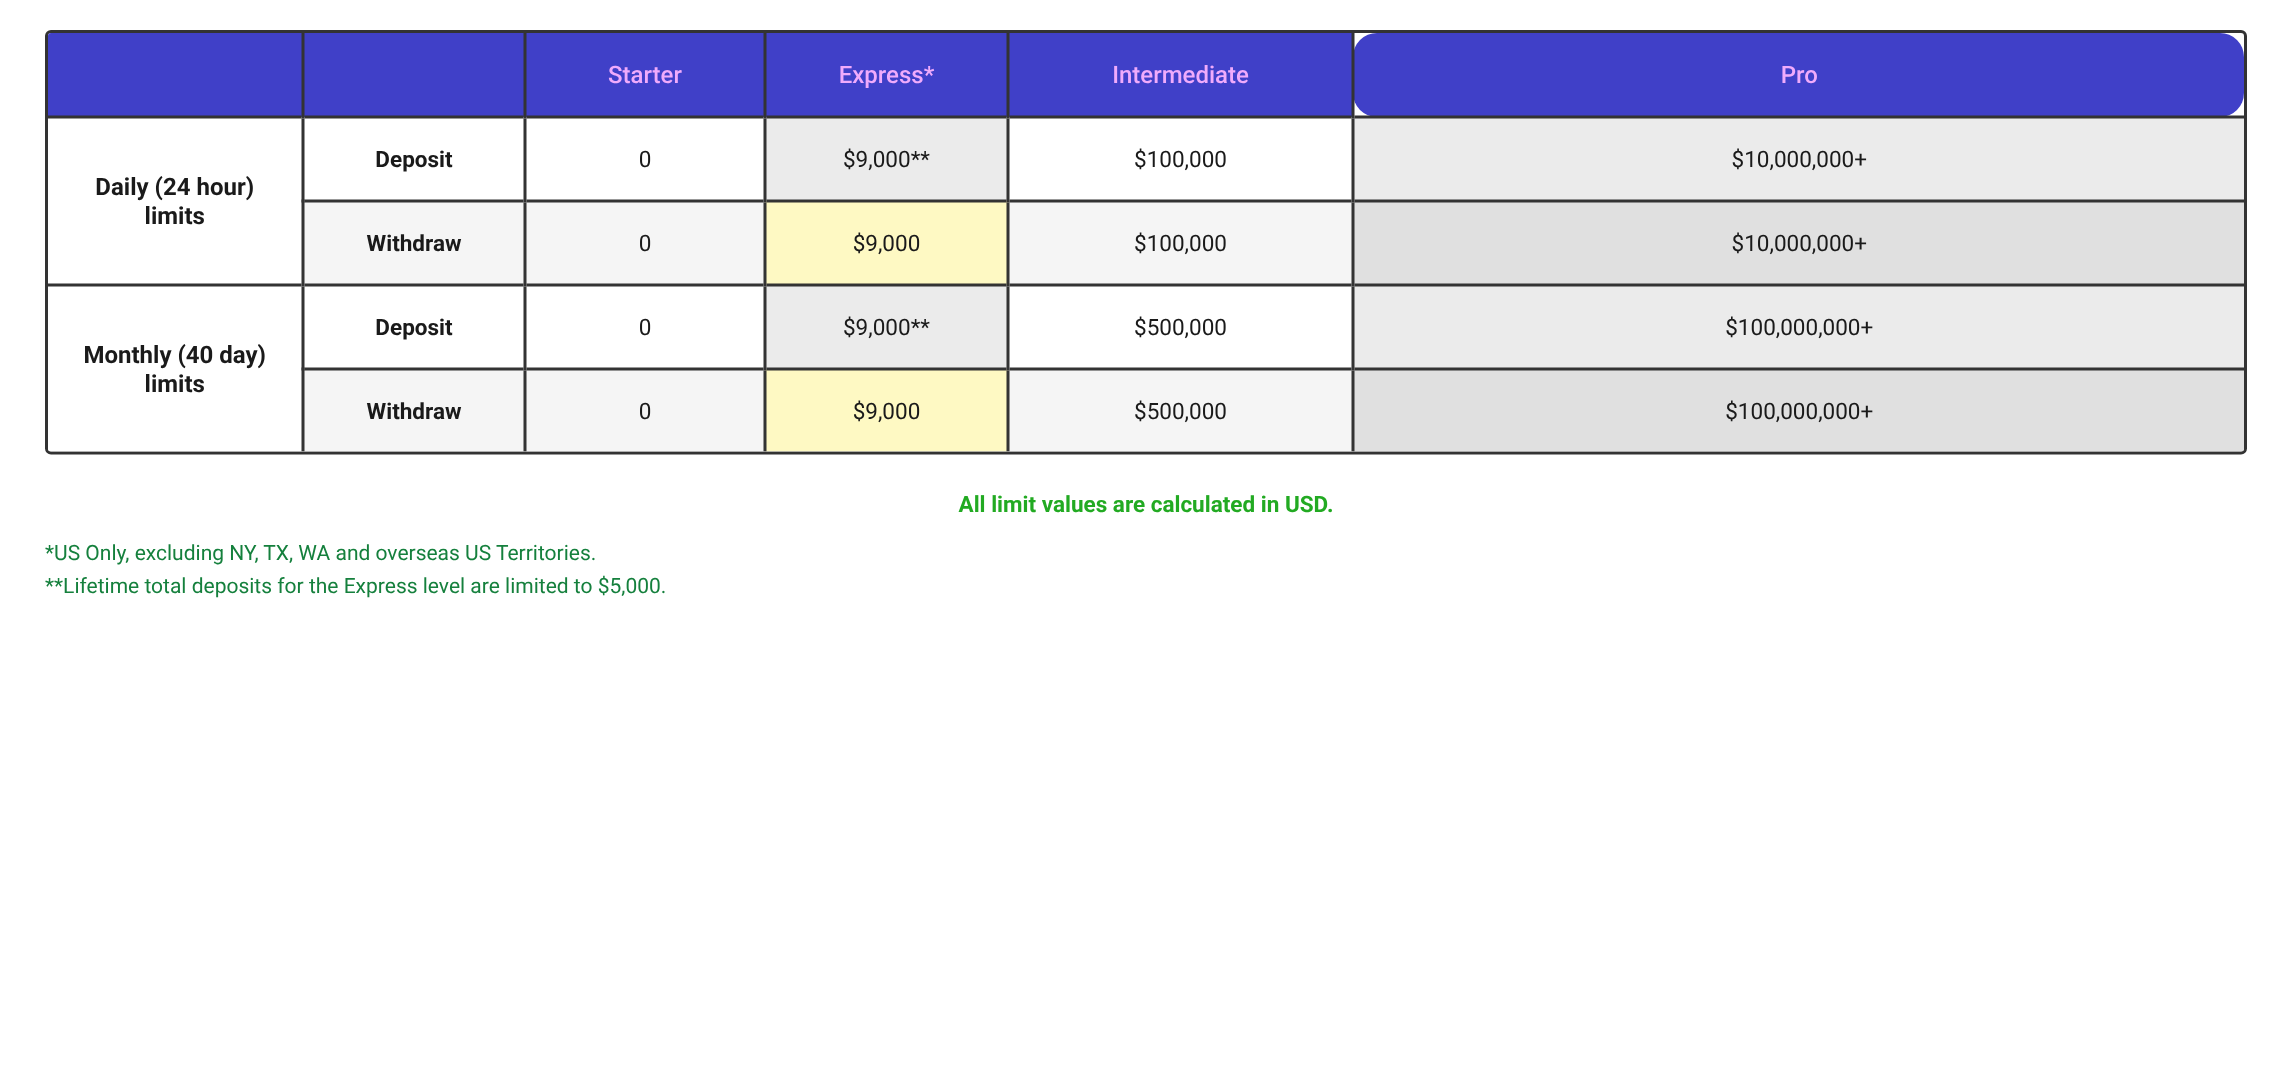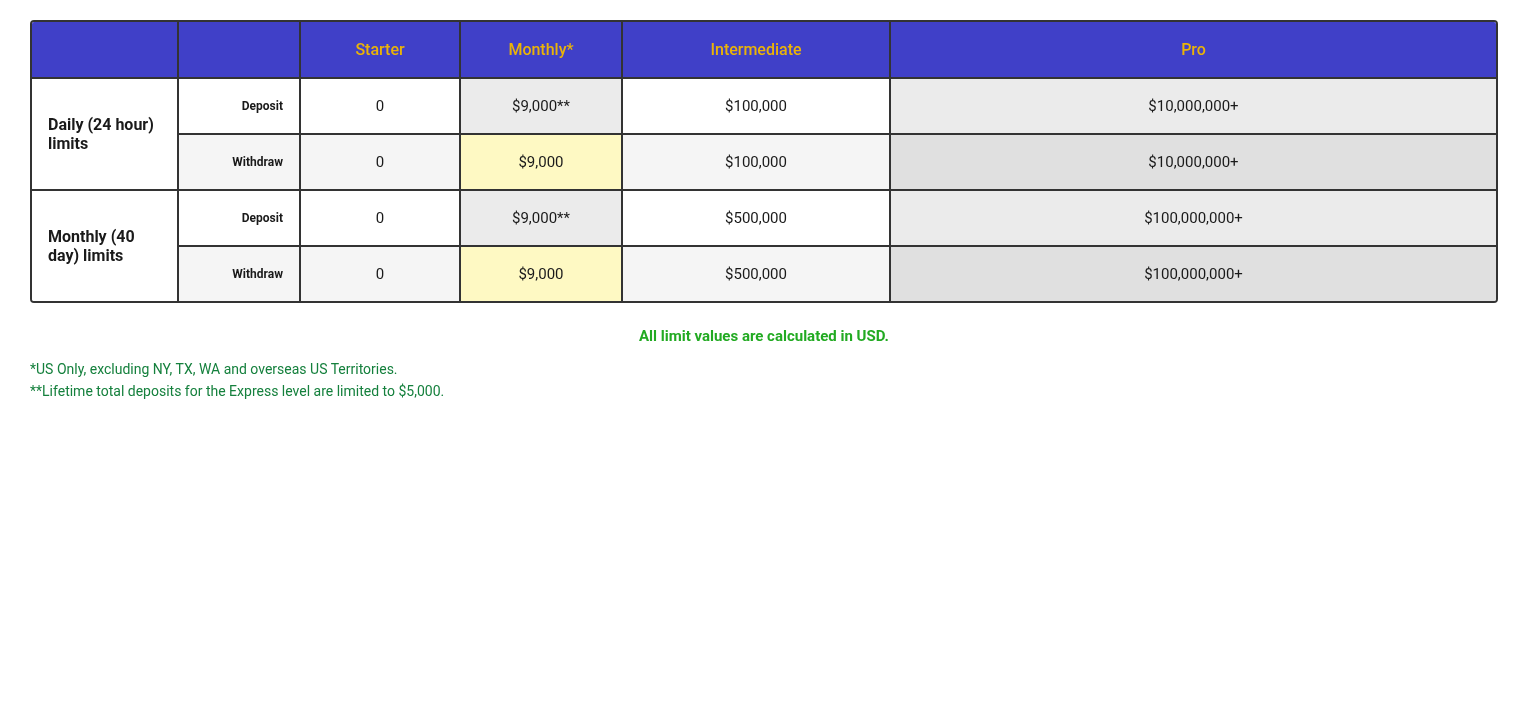--- a/index.html
+++ b/index.html
@@ -25,84 +25,85 @@
     }
 
     table {
       width: 100%;
       border-collapse: collapse;
     }
 
     
     thead tr th {
       background-color: #4040c8;
-      color: #eab308;
+      color: #f0abfc;
       text-align: center;
       padding: 18px 12px;
       font-weight: 500;
       font-size: 16px;
       border-right: 2px solid #333;
     }
 
     thead tr th:first-child,
     thead tr th:nth-child(2) {
       background-color: #4040c8;
     }
 
     thead tr th:last-child {
       border-right: none;
+      border-radius: 16px;
     }
 
     
     tbody tr td {
       border-top: 2px solid #333;
       border-right: 2px solid #333;
       padding: 18px 16px;
       vertical-align: middle;
     }
 
     tbody tr td:last-child {
       border-right: none;
       margin-left: 26px;
     }
 
     
     .col-category {
       font-weight: 700;
       font-size: 16px;
-      width: 146px;
+      width: 170px;
       background: #ffffff;
-      text-align: left;
+      text-align: center;
     }
 
     
     .col-sublabel {
       font-weight: 700;
-      font-size: 12px;
-      width: 122px;
+      font-size: 15px;
+      width: 148px;
       background: #ffffff;
-      text-align: right;
+      text-align: center;
     }
 
     
     .col-starter {
       text-align: center;
       width: 160px;
       background: #ffffff;
     }
 
     .col-express {
       text-align: center;
       width: 162px;
       background: #ebebeb;
     }
 
     .col-intermediate {
       text-align: center;
-      width: 268px;
+      width: 230px;
       background: #ffffff;
     }
 
     .col-pro {
       text-align: center;
       background: #ebebeb;
     }
 
     
     .row-shaded .col-starter,
@@ -142,21 +143,21 @@
 </head>
 <body>
 
 <div class="table-wrapper">
   <table>
     <thead>
       <tr>
         <th></th>
         <th></th>
         <th>Starter</th>
-        <th>Monthly*</th>
+        <th>Express*</th>
         <th>Intermediate</th>
         <th>Pro</th>
       </tr>
     </thead>
     <tbody id="table-body">
     <tr>
           <td class="col-category" rowspan="2">Daily (24 hour) limits</td>
           <td class="col-sublabel">Deposit</td>
           <td class="col-starter">0</td>
           <td class="col-express">$9,000**</td>

